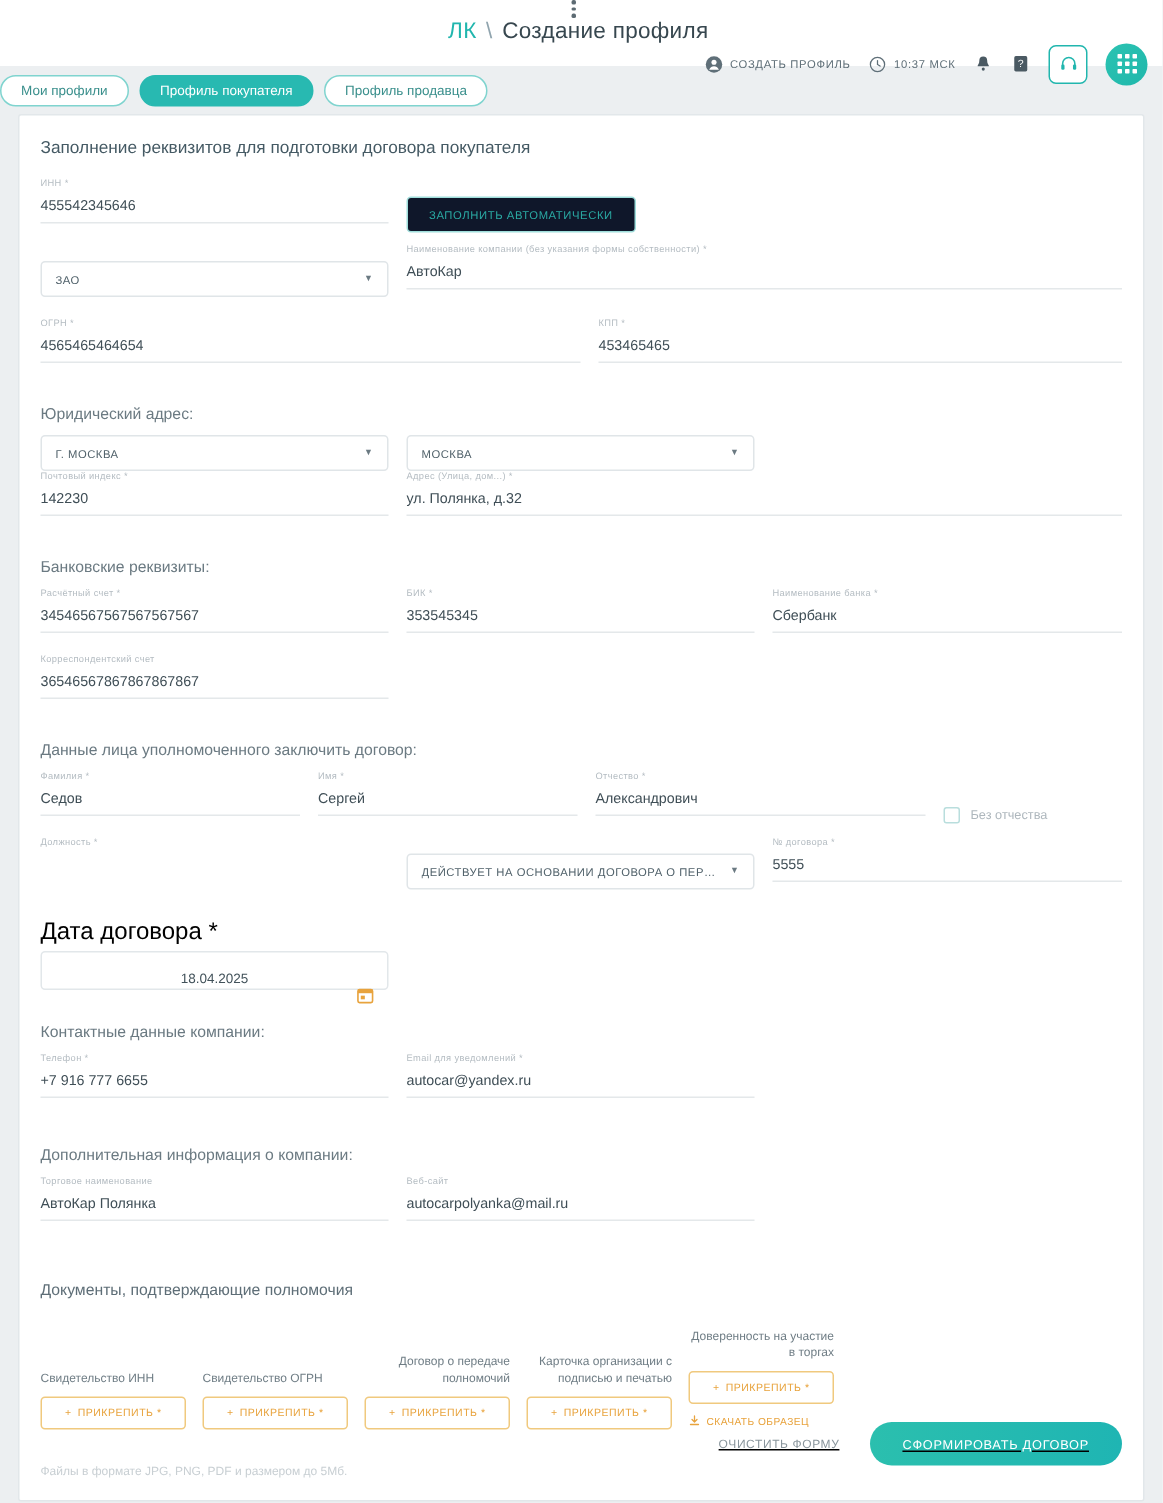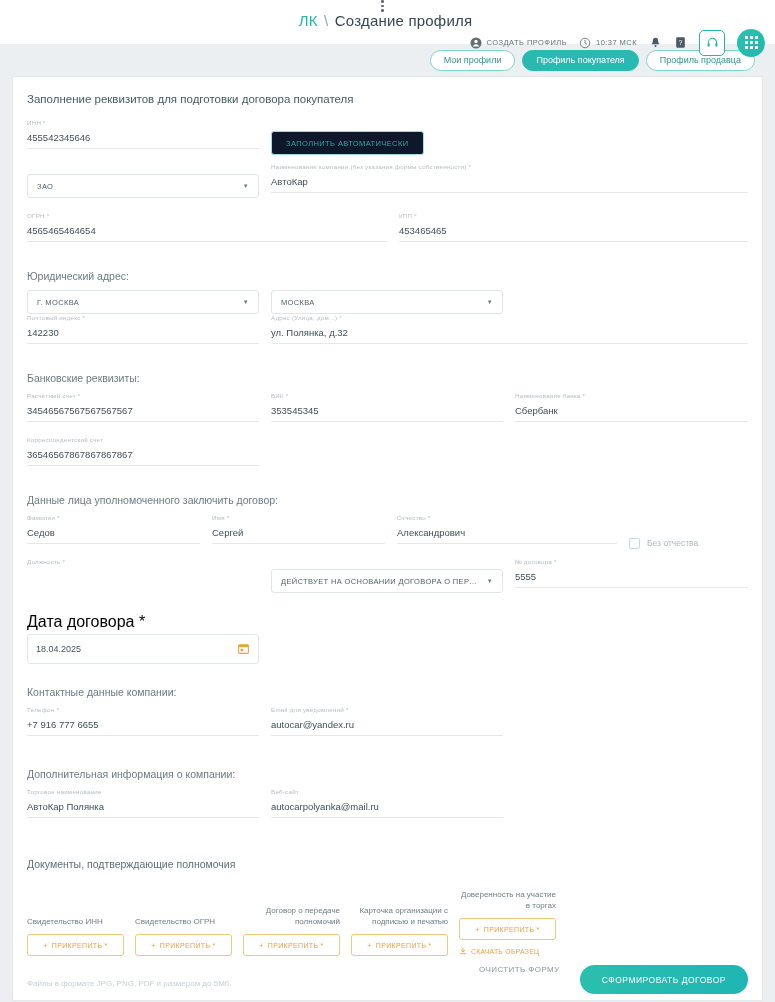--- a/index.html
+++ b/index.html
@@ -41,21 +41,21 @@
     width: 28px; height: 28px; border-radius: 50%;
     background: linear-gradient(135deg,#2cc3b2,#1fb7ab);
     display: flex; align-items: center; justify-content: center; cursor: pointer;
   }
   .grid-dots { display: grid; grid-template-columns: repeat(3, 3px); gap: 2px; }
   .grid-dots i { width: 3px; height: 3px; background: #fff; border-radius: .5px; display: block; }
 
   
   .tabsrow {
     height: 32px; display: flex; align-items: center; gap: 7px;
-    padding: 0 20px; background: #eceff1; justify-content: flex-end;
+    padding: 0 0; background: #eceff1;
   }
   .pill {
     height: 21px; padding: 0 13px; border-radius: 11px;
     border: 1px solid #7fd4cf; background: #fff; color: #3a8f8c;
     font-size: 9px; display: flex; align-items: center; cursor: pointer; white-space: nowrap;
   }
   .pill.active { background: #28b9b1; border-color: #28b9b1; color: #fff; }
 
   
   .card {
@@ -92,22 +92,22 @@
     height: 24px; padding: 0 14px; border: 1px solid #9fdedb; border-radius: 3px;
     background: #0f172a; color: #2aa9a3; font-size: 7.5px; letter-spacing: .4px;
     display: inline-flex; align-items: center; cursor: pointer; white-space: nowrap;
   }
 
   .check-wrap { display: flex; align-items: center; gap: 7px; padding-top: 14px; }
   .chk { width: 11px; height: 11px; border: 1.4px solid #b9dedd; border-radius: 2px; cursor: pointer; }
   .chk-lbl { font-size: 8.5px; color: #aeb7bd; }
 
   .date-box {
-    height: 30px; border: 1px solid #e2e7ea; border-radius: 3px;
-    display: flex; align-items: center; padding: 0 8px; cursor: pointer; background: #fff;
+    height: 20px; border: 1px solid #e2e7ea; border-radius: 3px;
+    display: flex; align-items: center; padding: 12px 8px; cursor: pointer; background: #fff; flex-direction: column;
   }
   .date-box .dv { font-size: 9px; color: #42525a; }
 
   
   .docs-title { font-size: 10.5px; color: #5e6e77; margin: 26px 0 20px 0; }
   .docs { display: flex; gap: 11px; align-items: flex-end; }
   .doc { width: 97px; text-align: right; }
   .doc-cap { font-size: 8px; color: #6f7d85; line-height: 1.35; margin-bottom: 6px; min-height: 22px; display: flex; align-items: flex-end; }
   .attach {
     height: 22px; border: 1px solid #f0c97e; border-radius: 3px; background: #fff;
@@ -115,22 +115,22 @@
     display: flex; align-items: center; justify-content: center; gap: 4px; cursor: pointer;
   }
   .sample {
     margin-top: 7px; display: flex; align-items: center; gap: 4px;
     color: #e8a33d; font-size: 6.8px; letter-spacing: .3px; cursor: pointer;
   }
   .hint { margin-top: 22px; font-size: 8px; color: #c8cfd3; line-height: 1.5; }
 
   
   .actions {
-    position: absolute; right: 14px; bottom: 6px;
-    display: flex; gap: 20px;
+    position: absolute; right: 14px; bottom: 23px;
+    display: flex; align-items: center; gap: 20px; text-decoration: underline;
   }
   .link-clear { font-size: 8px; color: #8a969d; letter-spacing: .4px; cursor: pointer; }
   .btn-main {
     height: 29px; padding: 0 22px; border-radius: 15px; border: none;
     background: linear-gradient(90deg,#2bbfae,#1fb5b3);
     color: #fff; font-size: 8.5px; letter-spacing: .5px;
     display: flex; align-items: center; cursor: pointer; white-space: nowrap;
   }
 </style>
 </head>

